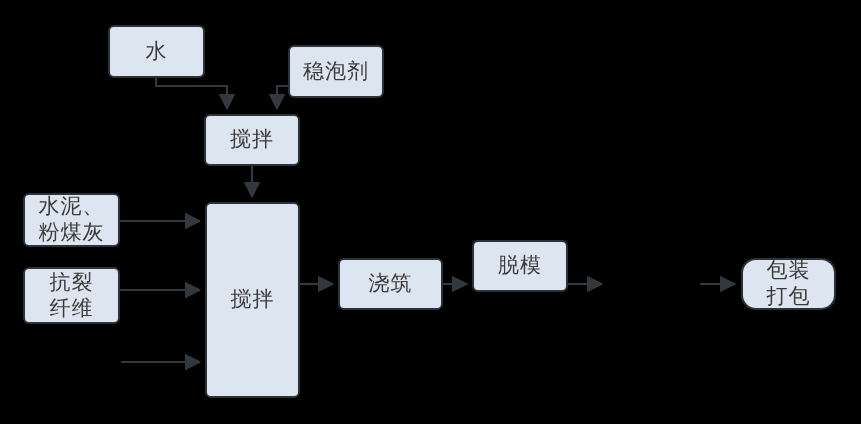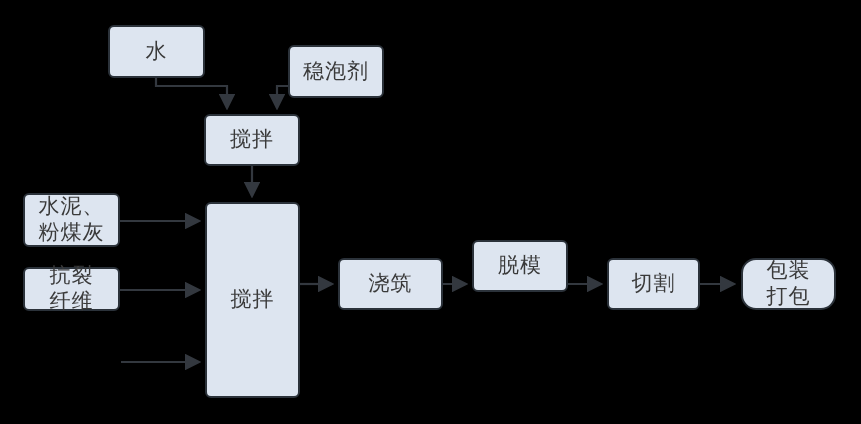--- a/index.html
+++ b/index.html
@@ -42,21 +42,21 @@
     stroke: #33383f;
     stroke-width: 2.2;
     fill: none;
   }
   
   .n-water      { left:108px; top:25px;  width:97px; height:53px; }
   .n-stabilizer { left:288px; top:25px;  width:96px; height:53px;margin-top:20px; }
   .n-mix-top    { left:204px; top:114px; width:96px; height:52px; }
   .n-mix-main   { left:205px; top:202px; width:95px; height:196px; }
   .n-cement     { left:23px;  top:193px; width:97px; height:54px;text-align:center; }
-  .n-fiber      { left:23px;  top:267px; width:97px; height:44px; }
+  .n-fiber      { left:23px;  top:267px; width:97px; height:57px; }
   .n-peroxide   { left:23px;  top:345px; width:98px; height:53px; }
   .n-pouring    { left:338px; top:258px; width:105px; height:52px; }
   .n-demolding  { left:472px; top:240px; width:96px; height:52px; }
   .n-cutting    { left:607px; top:258px; width:93px; height:52px; }
   .n-packaging  { left:741px; top:258px; width:95px; height:52px;border-radius:15px; }
 </style>
 </head>
 <body>
 
 <div class="canvas">
@@ -91,18 +91,17 @@
 粉煤灰</div>
 
   <div class="node n-fiber">抗裂
 纤维</div>
 
 
   <div class="node n-pouring">浇筑</div>
 
   <div class="node n-demolding">脱模</div>
 
-  <div class="node n-cutting">切割</div>
 
   <div class="node n-packaging">包装
 打包</div>
 
 </div>
 
 </body></html>

